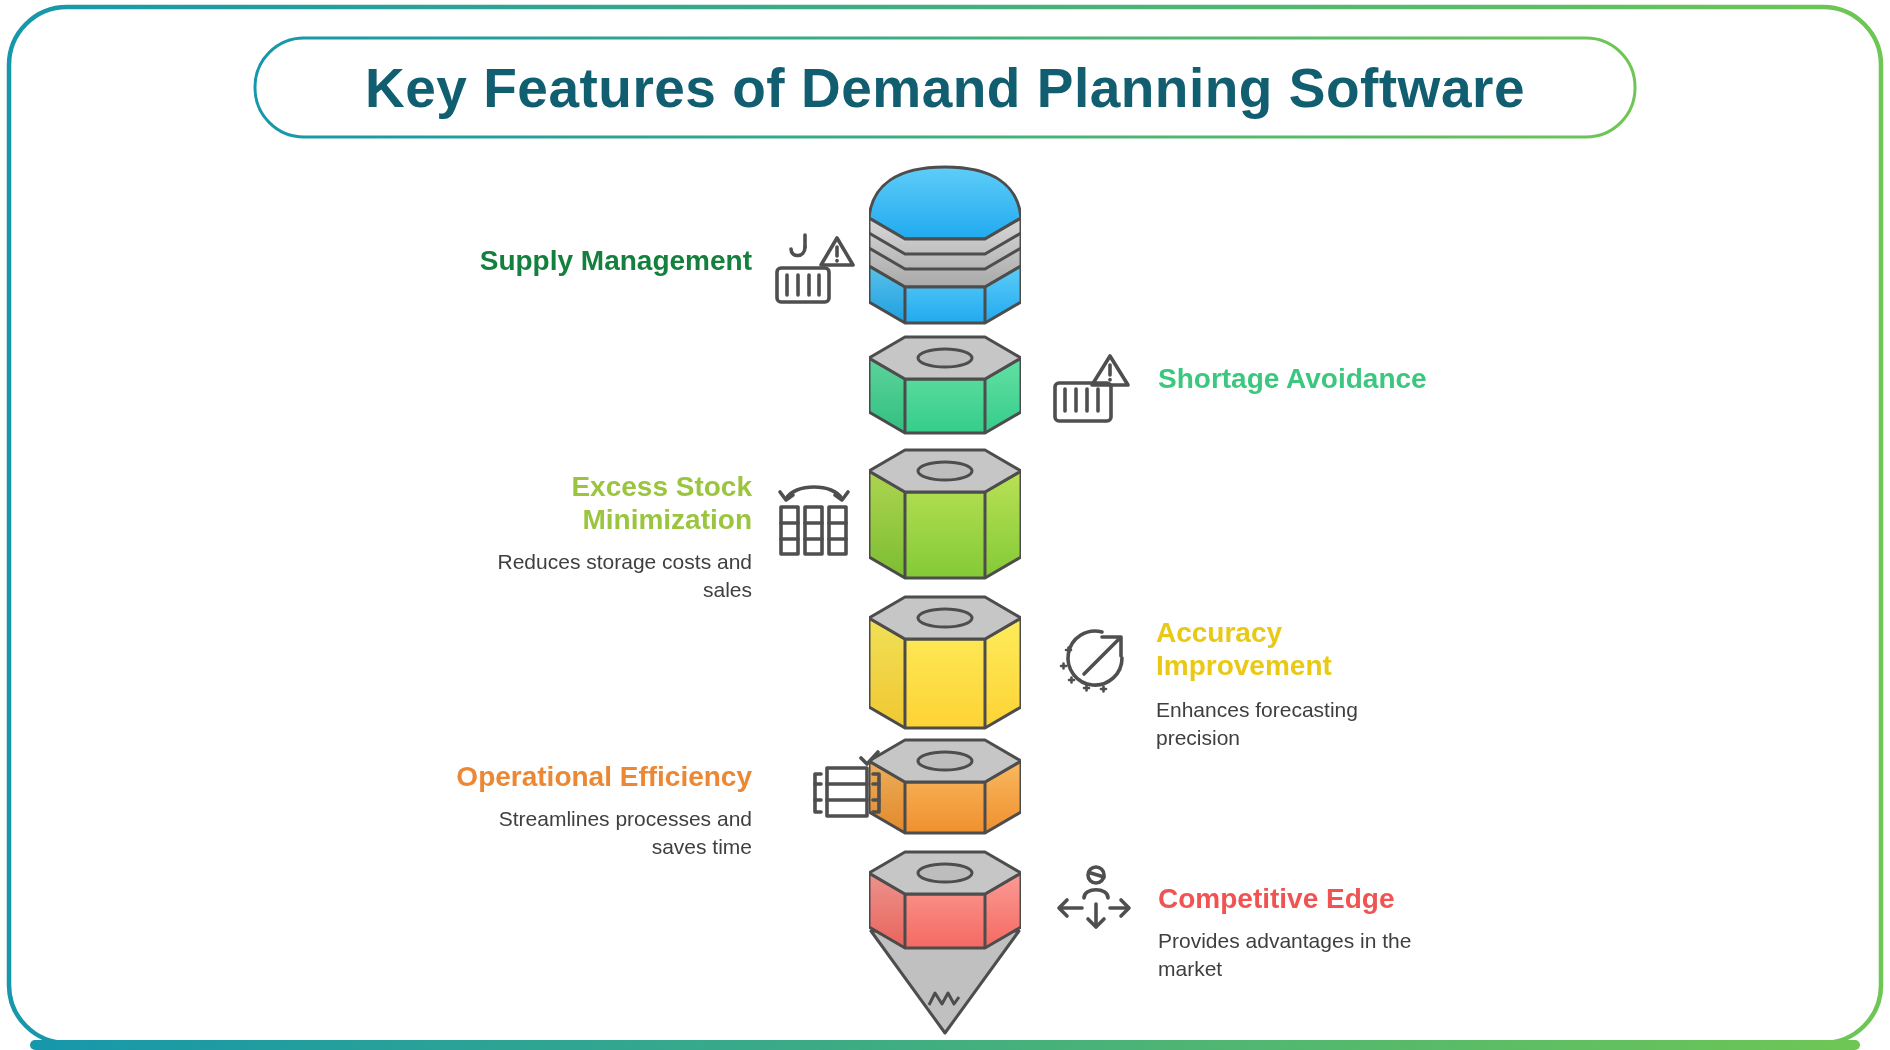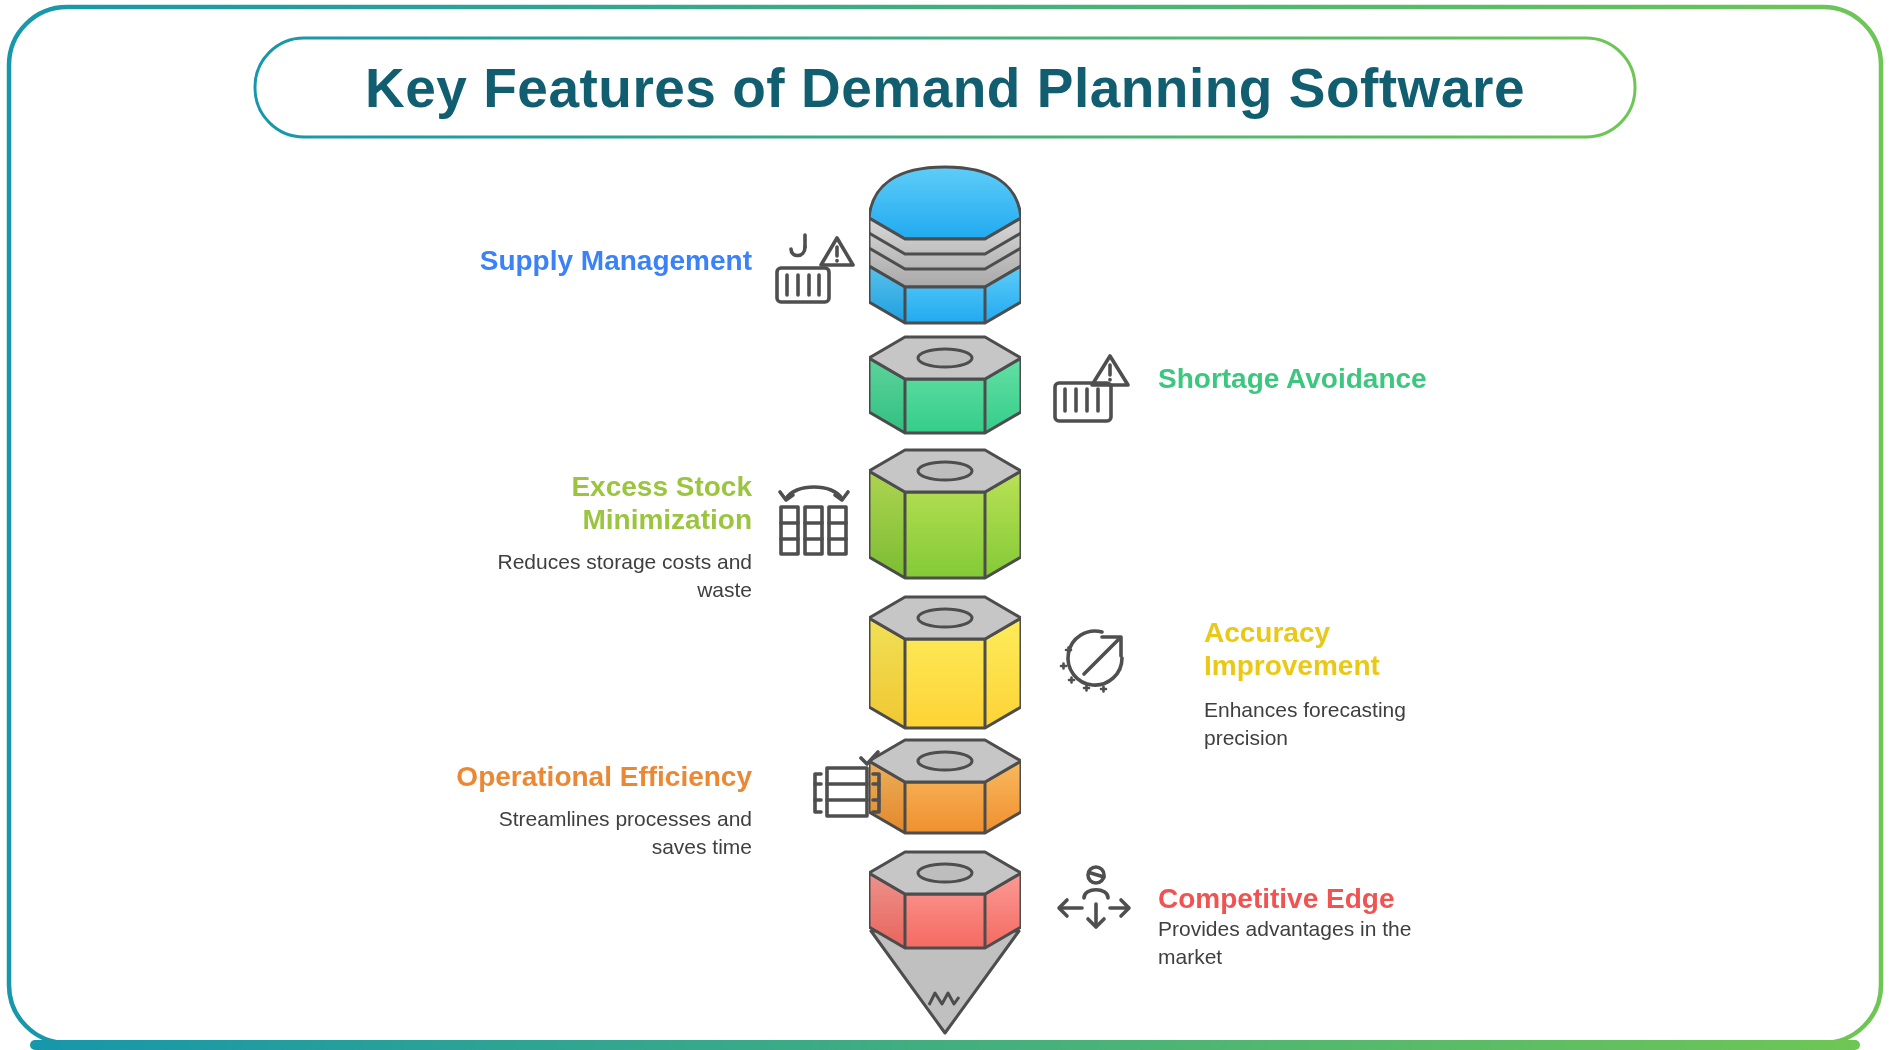--- a/index.html
+++ b/index.html
@@ -39,22 +39,22 @@
   .feature.left  .ftitle { margin-left:auto; width:345px; }
   .ficon { flex:0 0 auto; }
   .feature.left  .ficon { margin-left:20px; }
   .feature.right .ficon { margin-right:24px; }
 
   #feature-1 { top:232px; } #feature-1 .ftitle { margin-top:12px; } #feature-1 .fdesc { margin-top:12px; }
   #feature-3 { top:464px; } #feature-3 .ftitle { margin-top:6px;  } #feature-3 .fdesc { margin-top:12px; } #feature-3 .ficon { margin-top:16px; }
   #feature-5 { top:748px;gap:37px; } #feature-5 .ftitle { margin-top:12px; } #feature-5 .fdesc { margin-top:12px; } #feature-5 .ficon { margin-top:2px; }
 
   #feature-2 { top:350px; } #feature-2 .ftitle { margin-top:12px; width:310px; } #feature-2 .fdesc { margin-top:14px; } #feature-2 .ficon { margin-top:2px; }
-  #feature-4 { top:616px;gap:48px; } #feature-4 .ftitle { margin-top:0;    width:210px; } #feature-4 .fdesc { margin-top:14px; } #feature-4 .ficon { margin-top:4px; }
-  #feature-6 { top:862px; } #feature-6 .ftitle { margin-top:20px; width:280px; } #feature-6 .fdesc { } #feature-6 .ficon { margin-top:2px; }
+  #feature-4 { top:616px; } #feature-4 .ftitle { margin-top:0;    width:210px; } #feature-4 .fdesc { margin-top:14px; } #feature-4 .ficon { margin-top:4px; }
+  #feature-6 { top:862px; } #feature-6 .ftitle { margin-top:20px; width:280px; } #feature-6 .fdesc { margin-top:12px; } #feature-6 .ficon { margin-top:2px; }
 
   .icn { fill:none; stroke:#4f4f4f; stroke-width:3.6; stroke-linecap:round; stroke-linejoin:round; }
   .icn-thin { fill:none; stroke:#4f4f4f; stroke-width:2.6; stroke-linecap:round; stroke-linejoin:round; }
 
   
   #logo { left:95px; top:912px; display:flex; align-items:center; }
   #logo-text { font-size:31px; font-weight:700; letter-spacing:-0.3px; margin-left:10px; white-space:nowrap; }
 </style>
 </head>
 <body>
@@ -172,21 +172,21 @@
       <line class="pline" x1="36" y1="731" x2="36" y2="785"></line>
       <line class="pline" x1="116" y1="731" x2="116" y2="785"></line>
       <polygon fill="rgba(0,0,0,0.05)" points="0,710 36,731 36,785 0,764"></polygon>
       <polygon class="pstroke" points="0,710 36,689 116,689 152,710 116,731 36,731" fill="#c6c6c6"></polygon>
       <ellipse class="pstroke" cx="76" cy="710" rx="27" ry="9" fill="#bdbdbd"></ellipse>
     </g>
   </svg>
 
   <div id="feature-1" class="feature left abs">
     <div class="ftext">
-      <div class="ftitle" style="color: #3b82f6;">Supply Management</div>
+      <div class="ftitle" style="color: #15803d;">Supply Management</div>
     </div>
     <svg class="ficon" width="85" height="80" viewBox="0 0 85 80">
       <path class="icn" d="M 33 3 L 33 15"></path>
       <path class="icn" d="M 33 15 C 33 26 19 26 19 17"></path>
       <rect class="icn" x="5" y="36" width="52" height="34" rx="4"></rect>
       <line class="icn" x1="15" y1="43" x2="15" y2="63"></line>
       <line class="icn" x1="26" y1="43" x2="26" y2="63"></line>
       <line class="icn" x1="37" y1="43" x2="37" y2="63"></line>
       <line class="icn" x1="47" y1="43" x2="47" y2="63"></line>
       <path class="icn" d="M 65 6 L 81 33 L 49 33 Z"></path>
@@ -207,21 +207,21 @@
       <line class="icn" x1="46" y1="37" x2="46" y2="59"></line>
     </svg>
     <div class="ftext">
       <div class="ftitle" style="color: rgb(59, 200, 126);">Shortage Avoidance</div>
     </div>
   </div>
 
   <div id="feature-3" class="feature left abs">
     <div class="ftext">
       <div class="ftitle" style="color: rgb(155, 197, 62);">Excess Stock Minimization</div>
-      <div class="fdesc" style="color: rgb(63, 63, 63);">Reduces storage costs and waste</div>
+      <div class="fdesc" style="color: rgb(63, 63, 63);">Reduces storage costs and sales</div>
     </div>
     <svg class="ficon" width="84" height="76" viewBox="0 0 84 76">
       <path class="icn" d="M 14 19 C 22 3 62 3 70 19"></path>
       <polyline class="icn" points="8,12 14,20 21,15"></polyline>
       <polyline class="icn" points="76,12 70,20 63,15"></polyline>
       <rect class="icn" x="9" y="27" width="17" height="47"></rect>
       <line class="icn" x1="9" y1="43" x2="26" y2="43"></line>
       <line class="icn" x1="9" y1="59" x2="26" y2="59"></line>
       <rect class="icn" x="33" y="27" width="17" height="47"></rect>
       <line class="icn" x1="33" y1="43" x2="50" y2="43"></line>

